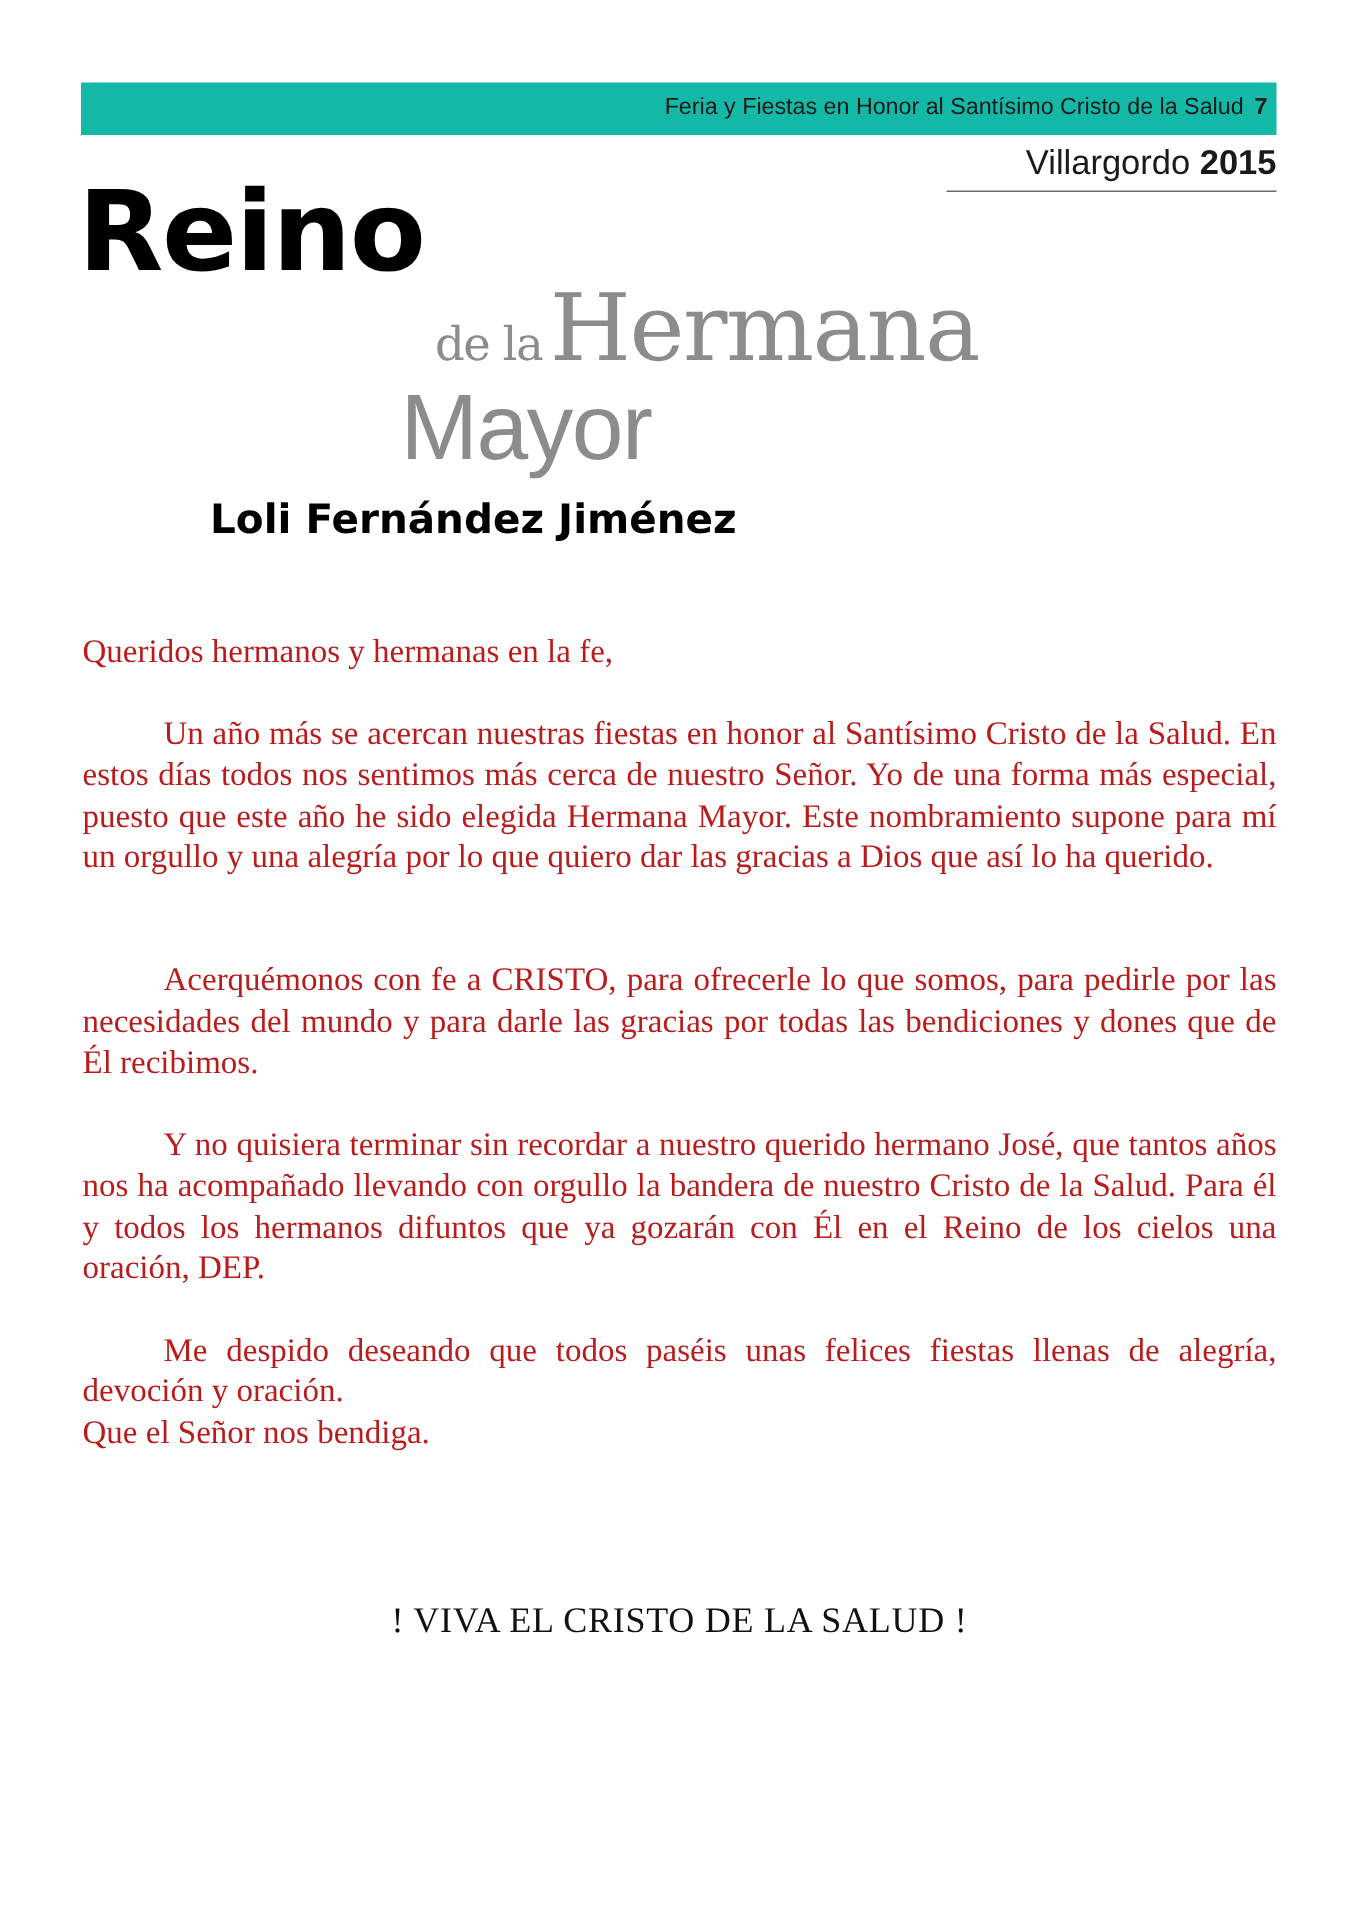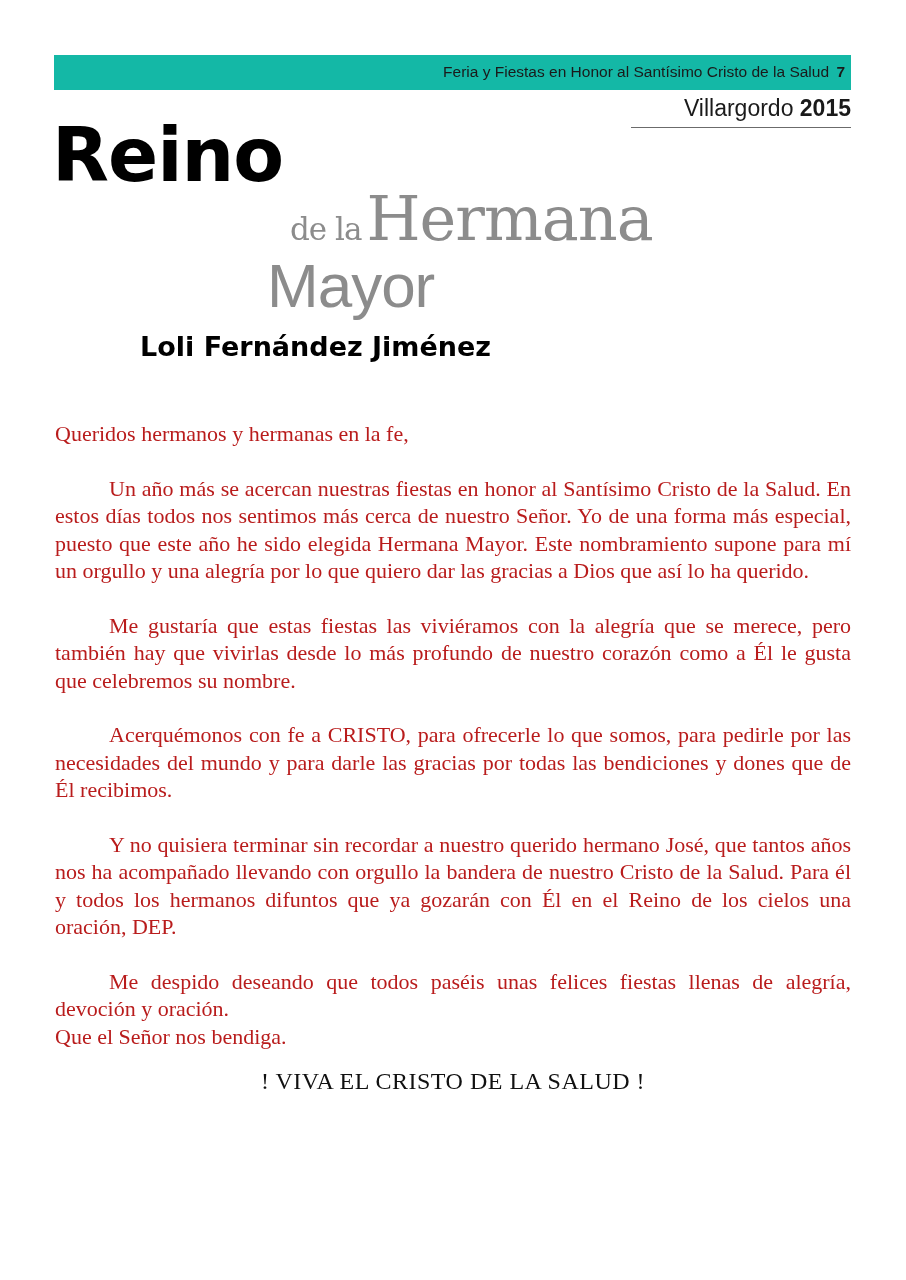--- a/index.html
+++ b/index.html
@@ -164,21 +164,20 @@
 </div>
 <div class="subtitle-line2">Mayor</div>
 
 <div class="author">Loli Fernández Jiménez</div>
 
 <div class="body-text">
   <p>Queridos hermanos y hermanas en la fe,</p>
   <div class="gap"></div>
   <p class="indent">Un año más se acercan nuestras fiestas en honor al Santísimo Cristo de la Salud. En estos días todos nos sentimos más cerca de nuestro Señor. Yo de una forma más especial, puesto que este año he sido elegida Hermana Mayor. Este nombramiento supone para mí un orgullo y una alegría por lo que quiero dar las gracias a Dios que así lo ha querido.</p>
   <div class="gap"></div>
-  <p class="indent">Me gustaría que estas fiestas las viviéramos con la alegría que se merece, pero también hay que vivirlas desde lo más profundo de nuestro corazón como a Él le gusta que celebremos su nombre.</p>
   <div class="gap"></div>
   <p class="indent">Acerquémonos con fe a CRISTO, para ofrecerle lo que somos, para pedirle por las necesidades del mundo y para darle las gracias por todas las bendiciones y dones que de Él recibimos.</p>
   <div class="gap"></div>
   <p class="indent">Y no quisiera terminar sin recordar a nuestro querido hermano José, que tantos años nos ha acompañado llevando con orgullo la bandera de nuestro Cristo de la Salud. Para él y todos los hermanos difuntos que ya gozarán con Él en el Reino de los cielos una oración, DEP.</p>
   <div class="gap"></div>
   <p class="indent">Me despido deseando que todos paséis unas felices fiestas llenas de alegría, devoción y oración.</p>
   <p>Que el Señor nos bendiga.</p>
 </div>
 
 <div class="closing-cry">! VIVA EL CRISTO DE LA SALUD !</div>

